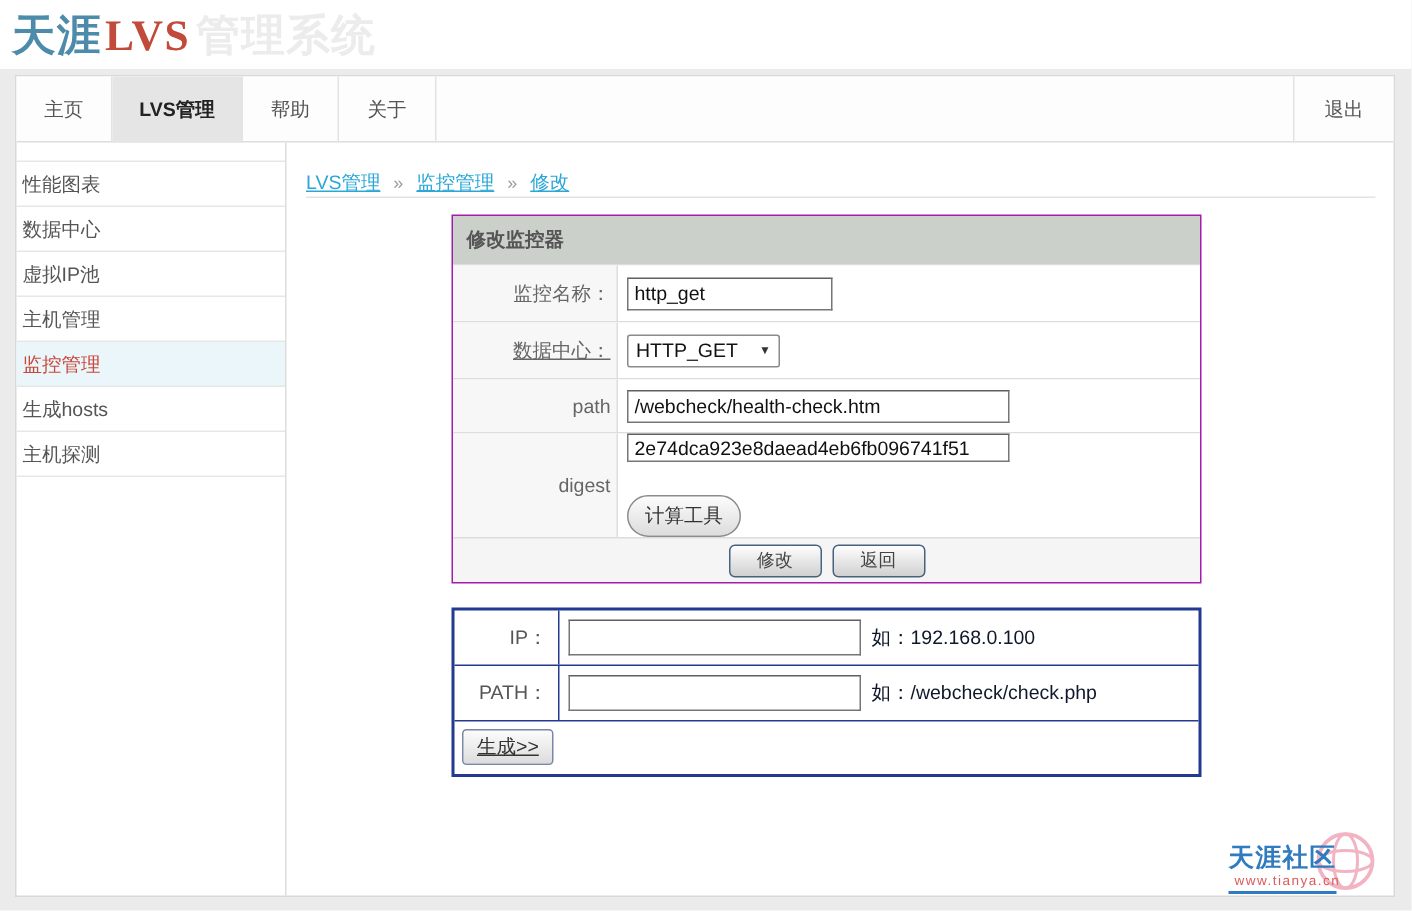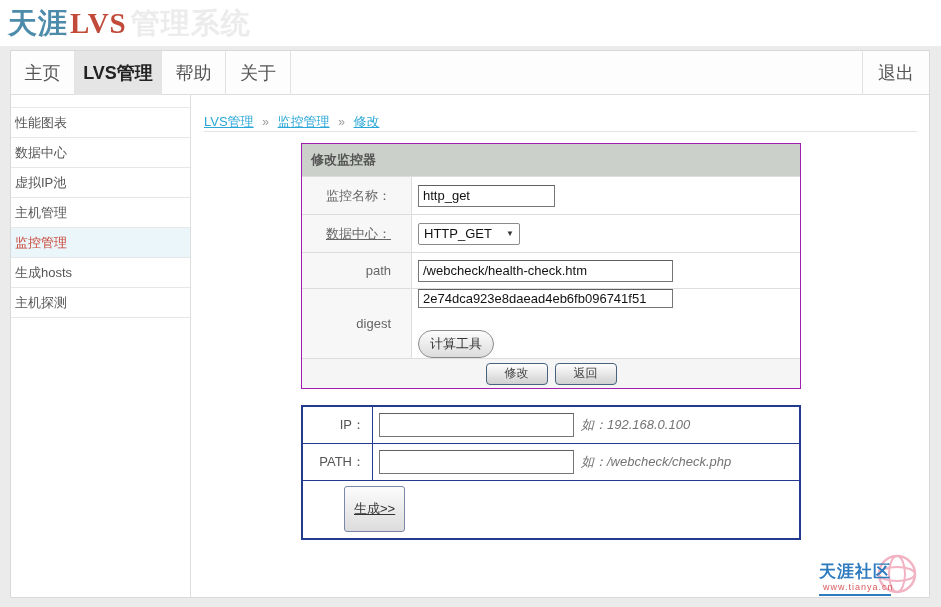--- a/index.html
+++ b/index.html
@@ -29,21 +29,21 @@
   
   .container {
     position: absolute; left: 10px; top: 50px; width: 920px; height: 548px;
     background: #ffffff; border: 1px solid #d9d9d9;
   }
 
   
   .navbar { height: 44px; border-bottom: 1px solid #dddddd; display: flex; background: #fdfdfd; }
   .tab {
     height: 44px; line-height: 44px; text-align: center;
-    border-right: 1px solid #e3e3e3; color: #555; cursor: pointer; font-size: 18px;
+    border-right: 1px solid #e3e3e3; color: #555; cursor: pointer; font-size: 13px;
   }
   .tab-home   { width: 64px; }
   .tab-lvs    { width: 87px; background: #e5e5e5; font-weight: bold; color: #222; }
   .tab-help   { width: 64px; }
   .tab-about  { width: 65px; }
   .nav-spacer { flex: 1; }
   .tab-logout { width: 67px; border-right: none; border-left: 1px solid #e3e3e3; }
 
   
   .body-row { display: flex; height: 502px; }
@@ -67,21 +67,21 @@
   
   .form1 { width: 500px; margin: 11px 0 0 97px; border: 1px solid #a21caf; background: #fff; }
   .form1-header {
     height: 32px; line-height: 32px; padding-left: 9px;
     background: #cbd1ca; color: #555; font-weight: bold; font-size: 13px;
   }
   .frow { display: flex; border-top: 1px solid #dddddd; }
   .frow .lbl {
     width: 110px; background: #f7f7f7; border-right: 1px solid #dddddd;
     display: flex; align-items: center; justify-content: flex-end;
-    padding-right: 20px; color: #666;
+    padding-right: 4px; color: #666;
   }
   .frow .val { flex: 1; display: flex; align-items: center; padding-left: 6px; background: #fff; }
   .row-name, .row-type { height: 38px; }
   .row-path { height: 36px; }
   .row-digest { height: 70px; }
   .row-digest .val { flex-direction: column; align-items: flex-start; justify-content: center; }
   .row-digest .val .inp { margin-bottom: 22px; }
   .lbl-link { text-decoration: underline; cursor: pointer; color: #666; }
 
   .form1-footer {
@@ -113,33 +113,33 @@
     background: linear-gradient(#fcfcfc, #dcdcdc);
     padding: 4px 11px; font-size: 13px; color: #333; cursor: pointer;
     font-family: "Liberation Sans", sans-serif;
   }
   .btn-blue {
     width: 62px; height: 22px; border: 1px solid #46627e; border-radius: 4px;
     background: linear-gradient(#fefefe, #d0d0d0);
     font-size: 12px; color: #444; cursor: pointer;
     font-family: "Liberation Sans", sans-serif;
   }
-  .btn-gen { border-radius: 3px; border-color: #7b87a8; padding: 13px 9px; margin-left: 36px; }
+  .btn-gen { border-radius: 3px; border-color: #7b87a8; padding: 2px 9px; }
   .btn-gen span { text-decoration: underline; }
 
   
   .form2 { width: 500px; margin: 16px 0 0 97px; border: 2px solid #223a8f; background: #fff; }
   .grow { display: flex; border-bottom: 1px solid #223a8f; height: 37px; }
   .grow .lbl2 {
     width: 70px; border-right: 1px solid #223a8f;
     display: flex; align-items: center; justify-content: flex-end;
     padding-right: 7px; color: #555;
   }
   .grow .val2 { flex: 1; display: flex; align-items: center; padding-left: 6px; }
-  .hint { color: #737373; margin-left: 7px; font-style: italic; }
+  .hint { color: #0f172a; margin-left: 7px; }
   .form2-footer { padding: 5px 0 6px 5px; }
 
   
   .tianya { position: absolute; right: 10px; bottom: 2px; width: 100px; height: 42px; }
   .tianya svg { position: absolute; right: 0; top: 0; }
   .ty-text {
     position: absolute; left: 0; top: 7px;
     color: #2f7bbf; font-weight: bold; font-size: 17px; letter-spacing: 1px;
     border-bottom: 2px solid #2f7bbf; padding-bottom: 11px; white-space: nowrap;
   }

